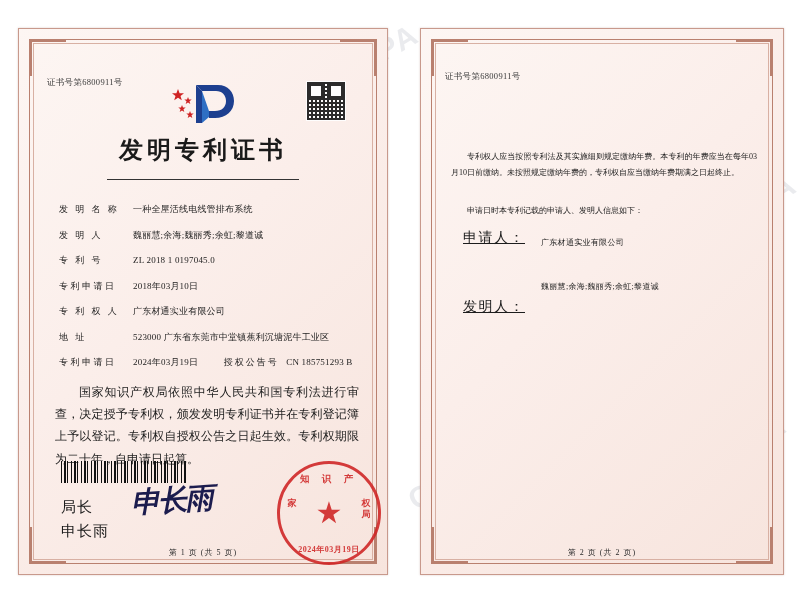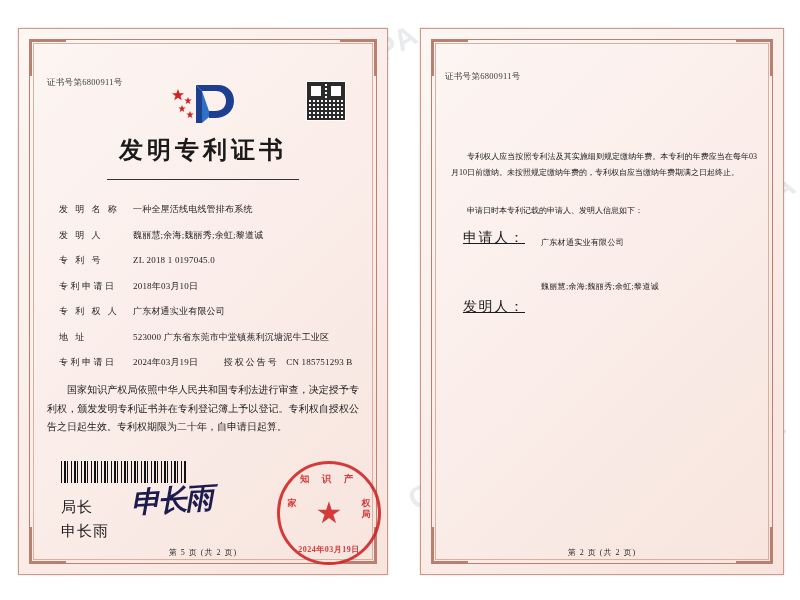--- a/index.html
+++ b/index.html
@@ -163,23 +163,23 @@
     letter-spacing: 2px;
     margin-left: 18px;
     white-space: nowrap;
     text-align: center;
   }
 
   
   .paras {
     position: absolute;
     top: 352px;
-    left: 28px;
+    left: 36px;
     right: 28px;
-    font-size: 10px;
+    font-size: 12px;
     line-height: 1.85;
     color: #1d1d1d;
     text-align: justify;
   }
   .paras p { margin: 0 0 6px 0; text-indent: 2em; }
 
   
   .barcode {
     position: absolute;
     left: 42px;
@@ -405,21 +405,21 @@
     <div class="sig-hand">申长雨</div>
 
     <div class="seal">
       <div class="seal-top">知 识 产</div>
       <div class="seal-side-l">家</div>
       <div class="seal-side-r">权局</div>
       <div class="seal-star">★</div>
       <div class="seal-bottom">2024年03月19日</div>
     </div>
 
-    <div class="page-foot">第 5 页 (共 2 页)</div>
+    <div class="page-foot">第 1 页 (共 5 页)</div>
   </div>
 
 
   <div class="sheet sheet-right">
     <div class="inner-border"></div>
     <div class="inner-border2"></div>
     <div class="corner tl"></div>
     <div class="corner tr"></div>
     <div class="corner bl"></div>
     <div class="corner br"></div>

